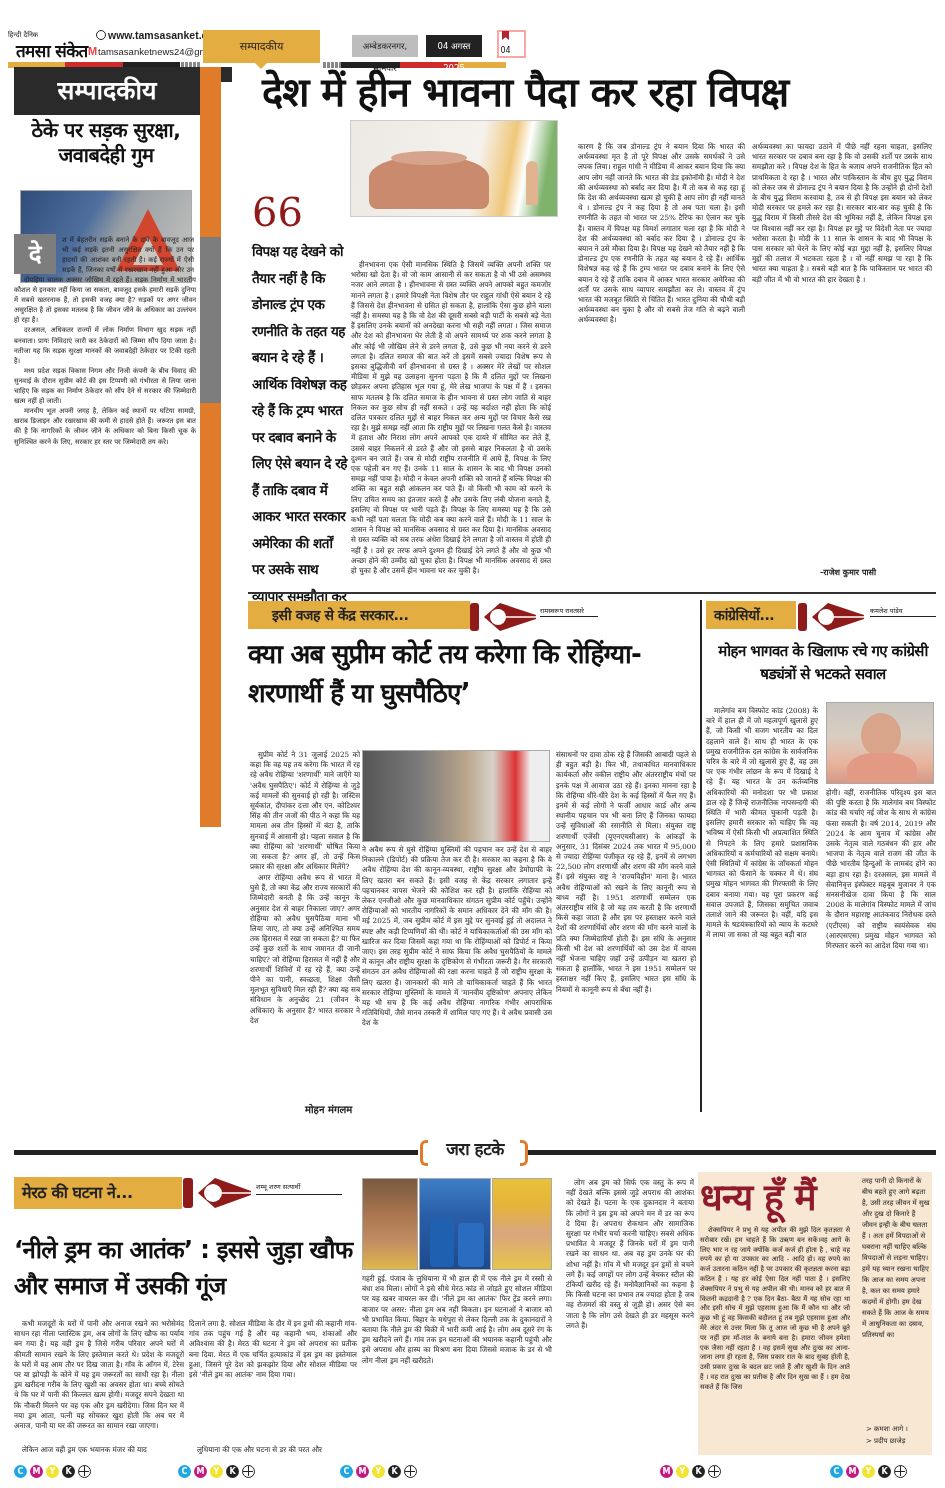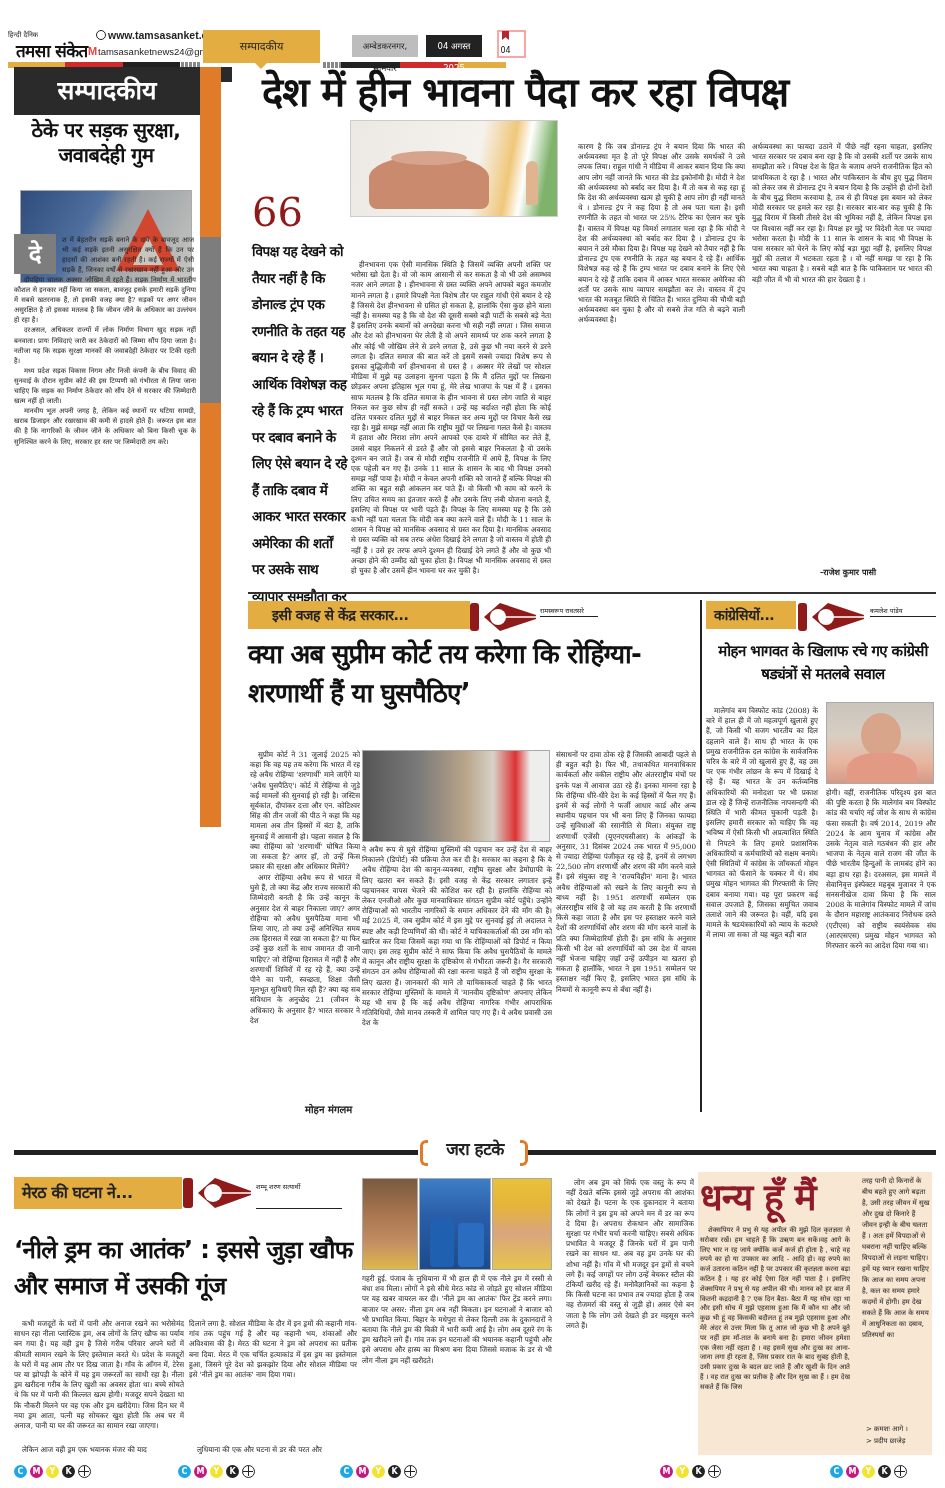--- a/index.html
+++ b/index.html
@@ -108,21 +108,21 @@
 <div class="abs" style="left:706px;top:601px;width:90px;height:28px;background:#e3ad41;font-weight:bold;font-size:14px;line-height:28px;padding-left:8px;color:#222;letter-spacing:-0.4px">कांग्रेसियों...</div>
 <div class="abs" style="left:798px;top:601px;width:68px;height:32px">
   <svg width="68" height="32" viewBox="0 0 68 32">
       <rect x="0" y="2" width="9" height="28" rx="3" fill="#8e1a1a"></rect>
       <path d="M14 16 L30 2 L66 14 L66 18 L30 30 Z" fill="#8e1a1a"></path>
       <circle cx="28" cy="16" r="8" fill="#fff"></circle>
       <line x1="28" y1="16" x2="66" y2="16" stroke="#fff" stroke-width="1.5"></line>
     </svg>
 </div>
 <div class="abs" style="left:870px;top:606px;width:66px;font-size:6.5px;color:#222;border-bottom:1px solid #222;padding-bottom:1px">कमलेश पांडेय</div>
-<div class="abs hdl" style="left:706px;top:640px;width:234px;font-size:15px;line-height:23px;text-align:center;letter-spacing:-0.6px">मोहन भागवत के खिलाफ रचे गए कांग्रेसी षड्यंत्रों से मतलबे सवाल</div>
+<div class="abs hdl" style="left:706px;top:640px;width:234px;font-size:15px;line-height:23px;text-align:center;letter-spacing:-0.6px">मोहन भागवत के खिलाफ रचे गए कांग्रेसी षड्यंत्रों से भटकते सवाल</div>
 <div class="abs txt" style="left:706px;top:706px;width:112px;height:405px;text-indent:8px">मालेगांव बम विस्फोट कांड (2008) के बारे में हाल ही में जो महत्वपूर्ण खुलासे हुए हैं, जो किसी भी सजग भारतीय का दिल दहलाने वाले हैं। साथ ही भारत के एक प्रमुख राजनीतिक दल कांग्रेस के सार्वजनिक चरित्र के बारे में जो खुलासे हुए हैं, वह उस पर एक गंभीर लांछन के रूप में दिखाई दे रहे हैं। यह भारत के उन कर्तव्यनिष्ठ अधिकारियों की मनोदशा पर भी प्रकाश डाल रहे हैं जिन्हें राजनीतिक नापसन्दगी की स्थिति में भारी कीमत चुकानी पड़ती है। इसलिए हमारी सरकार को चाहिए कि वह भविष्य में ऐसी किसी भी अप्रत्याशित स्थिति से निपटने के लिए हमारे प्रशासनिक अधिकारियों व कर्मचारियों को सक्षम बनाये। ऐसी स्थितियों में कांग्रेस के जाँचकर्ता मोहन भागवत को फँसाने के चक्कर में थे। संघ प्रमुख मोहन भागवत की गिरफ्तारी के लिए दबाव बनाया गया। यह पूरा प्रकरण कई सवाल उपजाते हैं, जिसका समुचित जवाब तलाशे जाने की जरूरत है। वहीं, यदि इस मामले के षडयंत्रकारियों को न्याय के कटघरे में लाया जा सका तो यह बहुत बड़ी बात</div>
 <div class="abs" style="left:826px;top:702px;width:108px;height:82px;background:linear-gradient(180deg,#c9c4bc 0%,#d8cfc3 40%,#e8b49e 75%,#d59a87 100%);border:1px solid #aaa;overflow:hidden">
   <div style="position:absolute;left:34px;top:10px;width:40px;height:44px;background:#d8a58a;border-radius:50%"></div>
   <div style="position:absolute;left:20px;top:50px;width:70px;height:40px;background:#e29a85;border-radius:40% 40% 0 0"></div>
 </div>
 <div class="abs txt" style="left:826px;top:788px;width:110px;height:323px">होगी। वहीं, राजनीतिक परिदृश्य इस बात की पुष्टि करता है कि मालेगांव बम विस्फोट कांड की चर्चाएं नई जोश के साथ से कांग्रेस फंसा सकती है। वर्ष 2014, 2019 और 2024 के आम चुनाव में कांग्रेस और उसके नेतृत्व वाले गठबंधन की हार और भाजपा के नेतृत्व वाले राजग की जीत के पीछे भारतीय हिन्दुओं के लामबंद होने का बड़ा हाथ रहा है। दरअसल, इस मामले में सेवानिवृत्त इंस्पेक्टर महबूब मुजावर ने एक सनसनीखेज दावा किया है कि साल 2008 के मालेगांव विस्फोट मामले में जांच के दौरान महाराष्ट्र आतंकवाद निरोधक दस्ते (एटीएस) को राष्ट्रीय स्वयंसेवक संघ (आरएसएस) प्रमुख मोहन भागवत को गिरफ्तार करने का आदेश दिया गया था।</div>
 
 <div class="abs" style="left:14px;top:1150px;width:404px;height:5px;background:#222"></div>
 <div class="abs" style="left:528px;top:1150px;width:408px;height:5px;background:#222"></div>
 <div class="abs" style="left:420px;top:1140px;width:8px;height:26px;border:3px solid #e07b2a;border-right:none;border-radius:6px 0 0 6px"></div>
@@ -131,21 +131,21 @@
 
 <div class="abs" style="left:14px;top:1177px;width:168px;height:32px;background:#e3ad41;font-weight:bold;font-size:16px;line-height:32px;padding-left:8px;color:#222;letter-spacing:-0.4px">मेरठ की घटना ने...</div>
 <div class="abs" style="left:183px;top:1176px;width:70px;height:34px">
   <svg width="70" height="34" viewBox="0 0 70 34">
       <rect x="0" y="2" width="10" height="30" rx="3" fill="#8e1a1a"></rect>
       <path d="M15 17 L32 2 L68 15 L68 19 L32 32 Z" fill="#8e1a1a"></path>
       <circle cx="30" cy="17" r="9" fill="#fff"></circle>
       <line x1="30" y1="17" x2="68" y2="17" stroke="#fff" stroke-width="1.5"></line>
     </svg>
 </div>
-<div class="abs" style="left:256px;top:1182px;width:86px;font-size:6.5px;color:#222;border-bottom:1px solid #222;padding-bottom:17px">शम्भू शरण सत्यार्थी</div>
+<div class="abs" style="left:256px;top:1182px;width:86px;font-size:6.5px;color:#222;border-bottom:1px solid #222;padding-bottom:3px">शम्भू शरण सत्यार्थी</div>
 <div class="abs hdl" style="left:14px;top:1232px;width:345px;font-size:24px;line-height:36px;letter-spacing:-0.7px">‘नीले ड्रम का आतंक’ : इससे जुड़ा खौफ और समाज में उसकी गूंज</div>
 
 <div class="abs txt" style="left:14px;top:1319px;width:170px;height:126px;text-indent:8px">कभी मजदूरों के घरों में पानी और अनाज रखने का भरोसेमंद साधन रहा नीला प्लास्टिक ड्रम, अब लोगों के लिए खौफ का पर्याय बन गया है। यह वही ड्रम है जिसे गरीब परिवार अपने घरों में कीमती सामान रखने के लिए इस्तेमाल करते थे। प्रदेश के मजदूरों के घरों में यह आम तौर पर दिख जाता है। गाँव के आँगन में, टेरेस पर या झोपड़ी के कोने में यह ड्रम जरूरतों का साथी रहा है। नीला ड्रम खरीदना गरीब के लिए खुशी का अवसर होता था। बच्चे सोचते थे कि घर में पानी की किल्लत खत्म होगी। मजदूर सपने देखता था कि नौकरी मिलने पर वह एक और ड्रम खरीदेगा। जिस दिन घर में नया ड्रम आता, पत्नी यह सोचकर खुश होती कि अब घर में अनाज, पानी या घर की जरूरत का सामान रखा जाएगा।</div>
 <div class="abs txt" style="left:14px;top:1445px;width:170px;height:11px;text-indent:8px">लेकिन आज वही ड्रम एक भयानक मंजर की याद</div>
 <div class="abs txt" style="left:189px;top:1319px;width:168px;height:126px">दिलाने लगा है. सोशल मीडिया के दौर में इन ड्रमों की कहानी गांव-गांव तक पहुंच गई है और यह कहानी भय, शंकाओं और अविश्वास की है। मेरठ की घटना ने ड्रम को अपराध का प्रतीक बना दिया. मेरठ में एक चर्चित हत्याकांड में इस ड्रम का इस्तेमाल हुआ, जिसने पूरे देश को झकझोर दिया और सोशल मीडिया पर इसे 'नीले ड्रम का आतंक' नाम दिया गया।</div>
 <div class="abs txt" style="left:189px;top:1445px;width:168px;height:11px;text-indent:8px">लुधियाना की एक और घटना से डर की परत और</div>
 
 <div class="abs" style="left:362px;top:1178px;width:56px;height:92px;background:linear-gradient(180deg,#7a5a40 0%,#a9764f 40%,#c38d63 70%,#e0b84a 100%);border:1px solid #aaa"></div>
 <div class="abs" style="left:419px;top:1178px;width:72px;height:92px;background:linear-gradient(180deg,#3d7ec6 0%,#2a5ea8 40%,#1e4a8c 100%);border:1px solid #aaa">
   <div style="position:absolute;left:10px;top:40px;width:24px;height:48px;background:#2060b0;border-radius:4px"></div>

